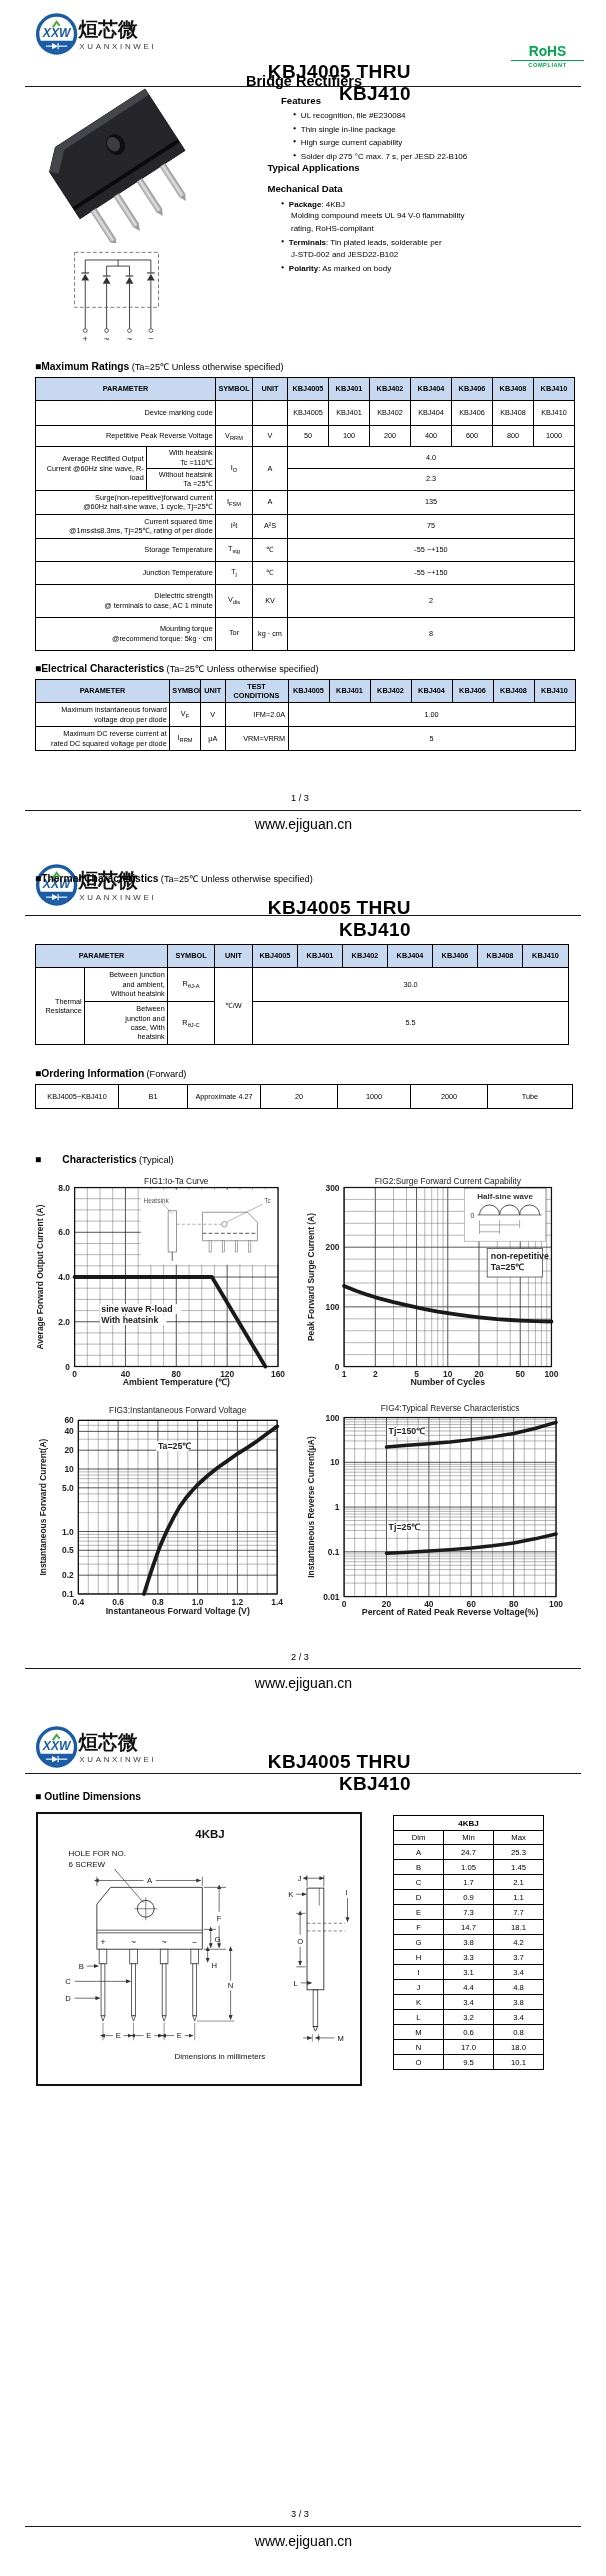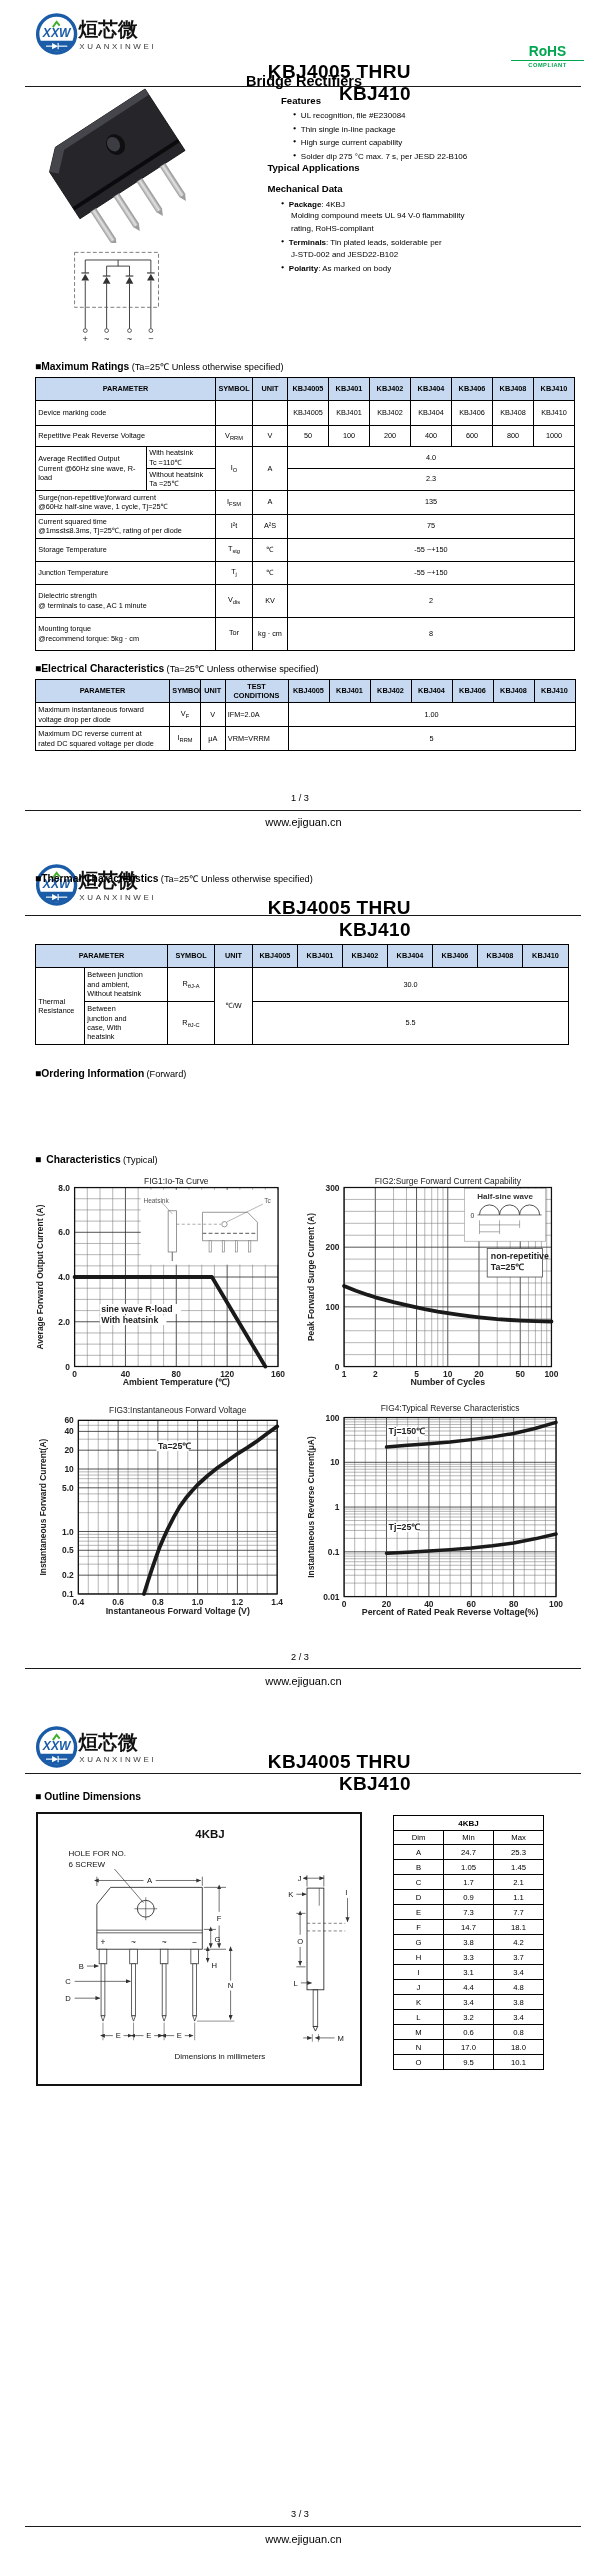--- a/index.html
+++ b/index.html
@@ -18,24 +18,24 @@
   .li .dot{font-size:5.4px;vertical-align:1.5px;margin-right:4.6px}
   .li .b{font-weight:bold}
   .para{font-size:8px;line-height:12.2px}
   .cont{font-size:8px;line-height:12.2px;margin-left:10px}
   .mech .li{line-height:12.2px}
   .sec{position:absolute;font-size:10.3px;font-weight:bold;white-space:nowrap}
   .sec .cond{font-weight:normal;font-size:9.2px;margin-left:2.3px}
   table.dt{border-collapse:collapse;table-layout:fixed;font-size:7.3px}
   .dt th,.dt td{border:0.8px solid #000;text-align:center;vertical-align:middle;padding:0.8px 2.3px;white-space:pre-line;line-height:1.3;overflow:hidden}
   .dt th{background:#c6d9f0;font-weight:bold}
-  .dt td.l{text-align:left}
+  .dt td.l{text-align:right}
   .sub{font-size:5.7px;vertical-align:-1.5px}
   .pageno{position:absolute;left:0;width:600px;text-align:center;font-size:9.2px}
-  .site{position:absolute;left:0;width:607px;text-align:center;font-size:11px}
+  .site{position:absolute;left:0;width:607px;text-align:center;font-size:14px}
   .fig{position:absolute}
   .outline-box{position:absolute;left:36px;top:1812px;width:326px;height:274px;border:2.3px solid #111}
   table.dim{border-collapse:collapse;table-layout:fixed;font-size:7.7px}
   .dim th,.dim td{border:0.8px solid #000;text-align:center;vertical-align:middle;padding:0 1.5px}
   .dim .ttl{font-weight:bold;font-size:8px}
 </style>
 </head>
 <body>
 
 <div id="root">
@@ -394,26 +394,35 @@
         <colgroup>
             <col style="width:83px">
             <col style="width:69px">
             <col style="width:73px">
             <col style="width:77px">
             <col style="width:73px">
             <col style="width:77px">
             <col style="width:85px">
           </colgroup>
         <tbody>
+        <tr style="height:24px">
+              <td>KBJ4005~KBJ410</td>
+              <td>B1</td>
+              <td>Approximate 4.27</td>
+              <td>20</td>
+              <td>1000</td>
+              <td>2000</td>
+              <td>Tube</td>
+            </tr>
       </tbody>
         </table>
     </div>
 
     <div class="sec" style="left:35px;top:1154px">
-      <span>■</span><span style="margin-left:5px">Characteristics</span><span class="cond">(Typical)</span>
+      <span>■</span><span style="margin-left:21px">Characteristics</span><span class="cond">(Typical)</span>
     </div>
 
     <div class="fig" id="fig1" style="left:31px;top:1176px"><svg width="260" height="212" viewBox="0 0 340 277">
           <line x1="57" y1="15" x2="57" y2="249" stroke="#333" stroke-width="1.1"></line>
           <line x1="73.625" y1="15" x2="73.625" y2="249" stroke="#777" stroke-width="0.7"></line>
           <line x1="90.25" y1="15" x2="90.25" y2="249" stroke="#777" stroke-width="0.7"></line>
           <line x1="106.875" y1="15" x2="106.875" y2="249" stroke="#777" stroke-width="0.7"></line>
           <line x1="123.5" y1="15" x2="123.5" y2="249" stroke="#333" stroke-width="1.1"></line>
           <line x1="140.125" y1="15" x2="140.125" y2="249" stroke="#777" stroke-width="0.7"></line>
           <line x1="156.75" y1="15" x2="156.75" y2="249" stroke="#777" stroke-width="0.7"></line>

